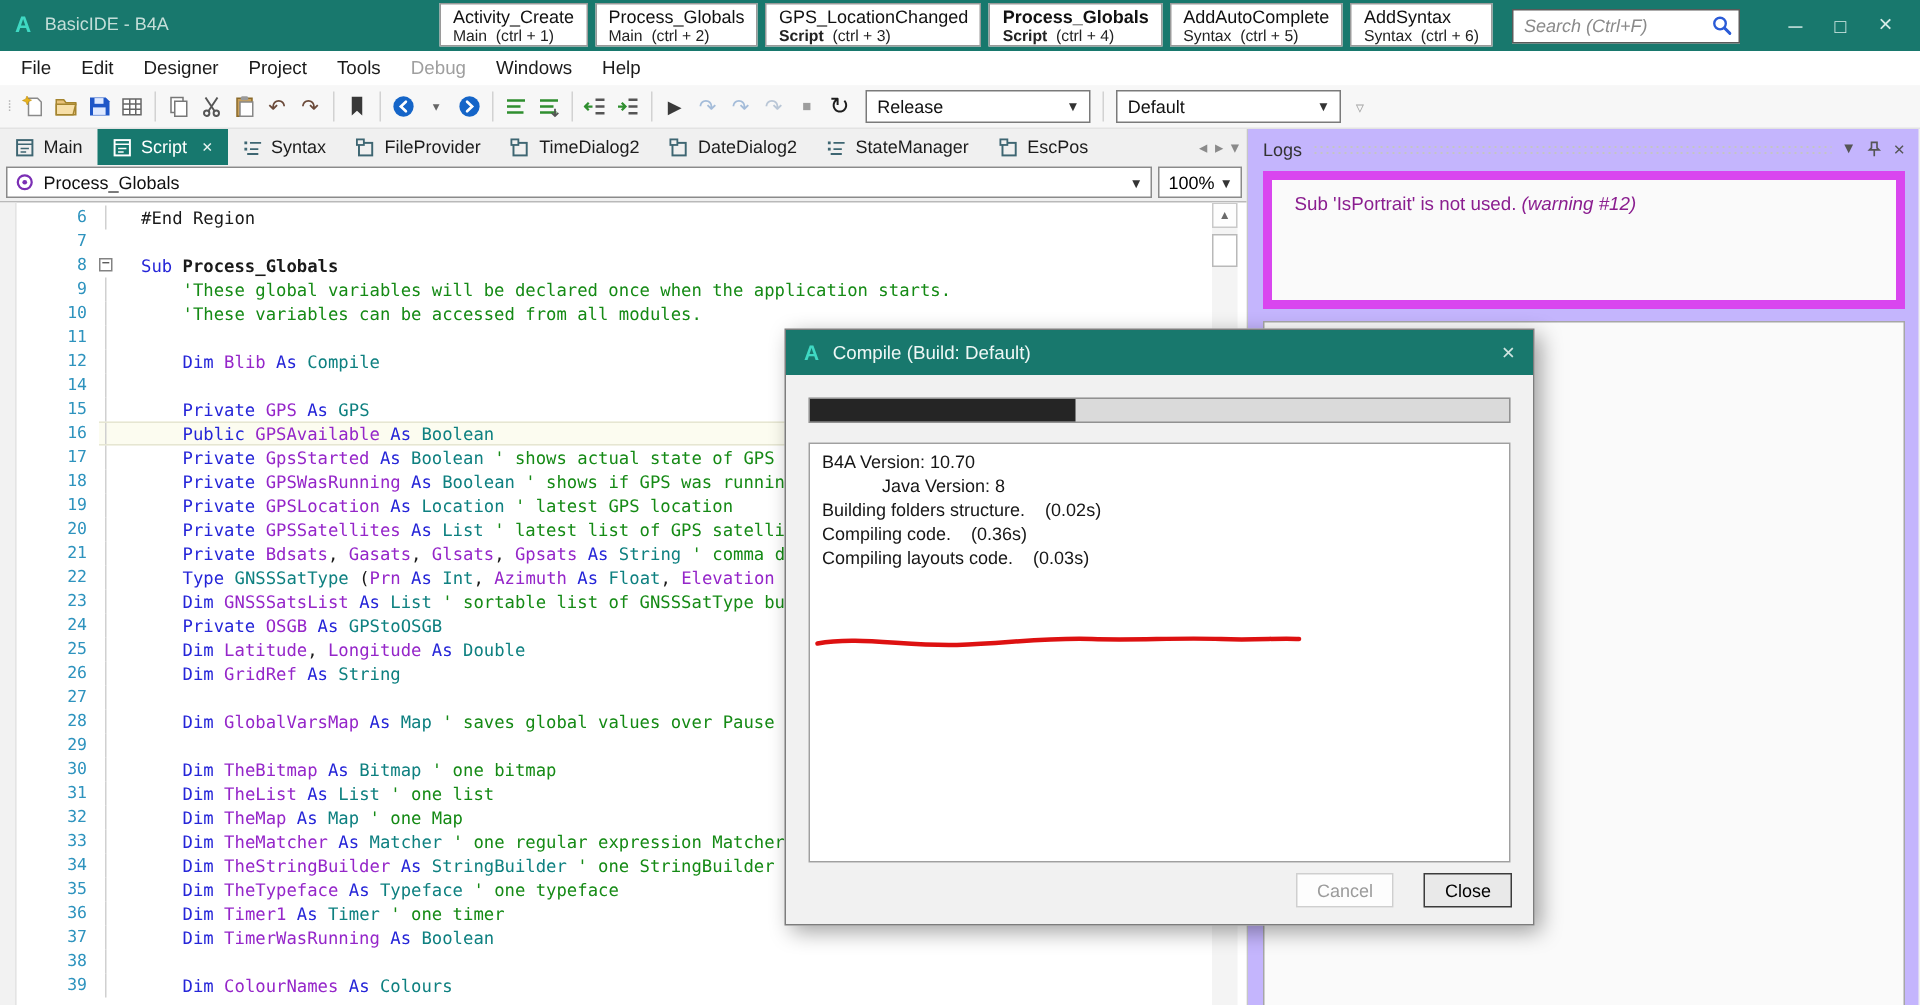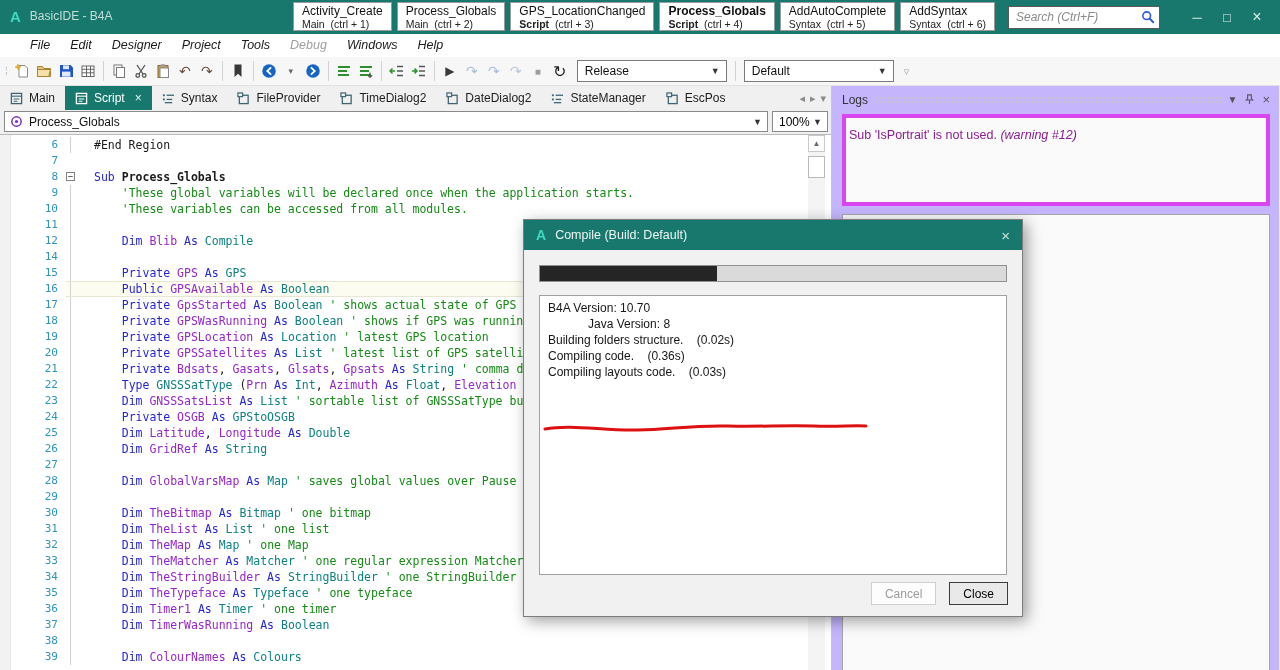--- a/index.html
+++ b/index.html
@@ -19,21 +19,21 @@
   .searchbox { width:152px; height:23px; background:#fff; border:1px solid #5a5a5a;
                display:flex; align-items:center; margin-left:8px; padding:0 4px 0 7px; }
   .searchbox input { border:none; outline:none; flex:1; font-size:12px; font-style:italic;
                      color:#555; width:110px; font-family:"Liberation Sans",sans-serif; }
   .searchbox input::placeholder { color:#8a8a8a; font-style:italic; }
   .winbtns { display:flex; margin-left:22px; margin-right:8px; }
   .winbtn { width:30px; height:30px; color:#d8ecе8; color:#d8ece8; font-size:13px;
             display:flex; align-items:center; justify-content:center; cursor:default; }
 
   
-  .menubar { height:23px; background:#fff; display:flex; align-items:center; padding-left:20px;font-style:italic; }
+  .menubar { height:23px; background:#fff; display:flex; align-items:center; padding-left:4px; }
   .menuitem { font-size:12.5px; color:#1a1a1a; padding:0 10px; line-height:23px; cursor:default; }
   .menuitem.disabled { color:#9f9f9f; }
 
   
   .toolbar { height:29px; background:#f7f7f7; border-bottom:1px solid #e3e3e3;
              display:flex; align-items:center; padding-left:3px; }
   .dragdots { color:#b5b5b5; font-size:10px; letter-spacing:-1px; margin:0 4px 0 2px; }
   .tbi { width:22px; height:22px; display:inline-flex; align-items:center; justify-content:center;
          font-size:14px; cursor:default; }
   .tbi svg { width:16px; height:16px; }
@@ -90,39 +90,39 @@
             font-size:8px; display:flex; align-items:center; justify-content:center; }
   .vs-thumb { width:17px; height:22px; background:#fff; border:1px solid #b9b9b9; margin-top:4px; }
 
   
   .logshead { height:21px; display:flex; align-items:center; gap:7px; }
   .logs-title { font-size:12px; color:#333; }
   .logs-dots { flex:1; height:9px; margin-top:2px;
     background-image:radial-gradient(#c4c4c4 0.9px, transparent 1px); background-size:4px 4px; }
   .logs-ic { color:#555; font-size:10px; cursor:default; display:flex; align-items:center; }
   .logs-ic svg { width:11px; height:11px; }
-  .logsbox1 { height:92px; background:#fafafa; border:4px solid #d946ef; margin-top:4px; padding:7px 3px; }
+  .logsbox1 { height:92px; background:#fafafa; border:6px solid #d946ef; margin-top:4px; padding:7px 15px; }
   .logmsg { color:#8a1d8f; font-size:12.5px; }
   .logmsg .it { font-style:italic; }
   .logsbox2 { flex:1; background:#fafafa; border:1px solid #a6a6a6; margin-top:8px; margin-bottom:0; border-bottom:none; }
 
   
   .dialog { position:absolute; left:523px; top:219px; width:500px; height:398px; background:#f1f1f1;
             border:1px solid #7d7d7d; box-shadow:4px 4px 14px rgba(0,0,0,.38); z-index:10; }
   .dlg-title { height:30px; background:#18786d; display:flex; align-items:center; }
   .dlg-logo { color:#3fd9c3; font-weight:bold; font-size:14px; margin-left:12px; }
   .dlg-caption { color:#eef7f5; font-size:12.5px; margin-left:9px; }
   .dlg-x { margin-left:auto; margin-right:12px; color:#cfe4e0; font-size:15px; cursor:default; }
   .dlg-progress { margin:15px 15px 0; height:17px; background:#dadada; border:1px solid #919191; }
   .dlg-fill { height:100%; background:#252525; }
   .dlg-log { margin:13px 15px 0; height:280px; background:#fff; border:1px solid #a0a0a0;
              padding:4px 8px; font-size:12px; color:#161616; position:relative; overflow:hidden; }
   .dlg-log .dline { white-space:pre; line-height:16px; }
   .squiggle { position:absolute; left:2px; top:124px; }
-  .dlg-btns { position:absolute; right:14px; bottom:11px; display:flex; gap:13px; }
+  .dlg-btns { position:absolute; right:14px; bottom:11px; display:flex; gap:20px; }
   .btn { height:23px; font-size:12px; display:flex; align-items:center; justify-content:center;
          padding:0 13px; font-family:"Liberation Sans",sans-serif; }
   .btn-cancel { background:#fdfdfd; border:1px solid #cfcfcf; color:#9b9b9b; }
   .btn-close { background:#e9e9e9; border:1px solid #3c3c3c; color:#000; }
 </style>
 </head>
 <body>
 
 <div class="titlebar">
   <span class="app-logo">A</span>

